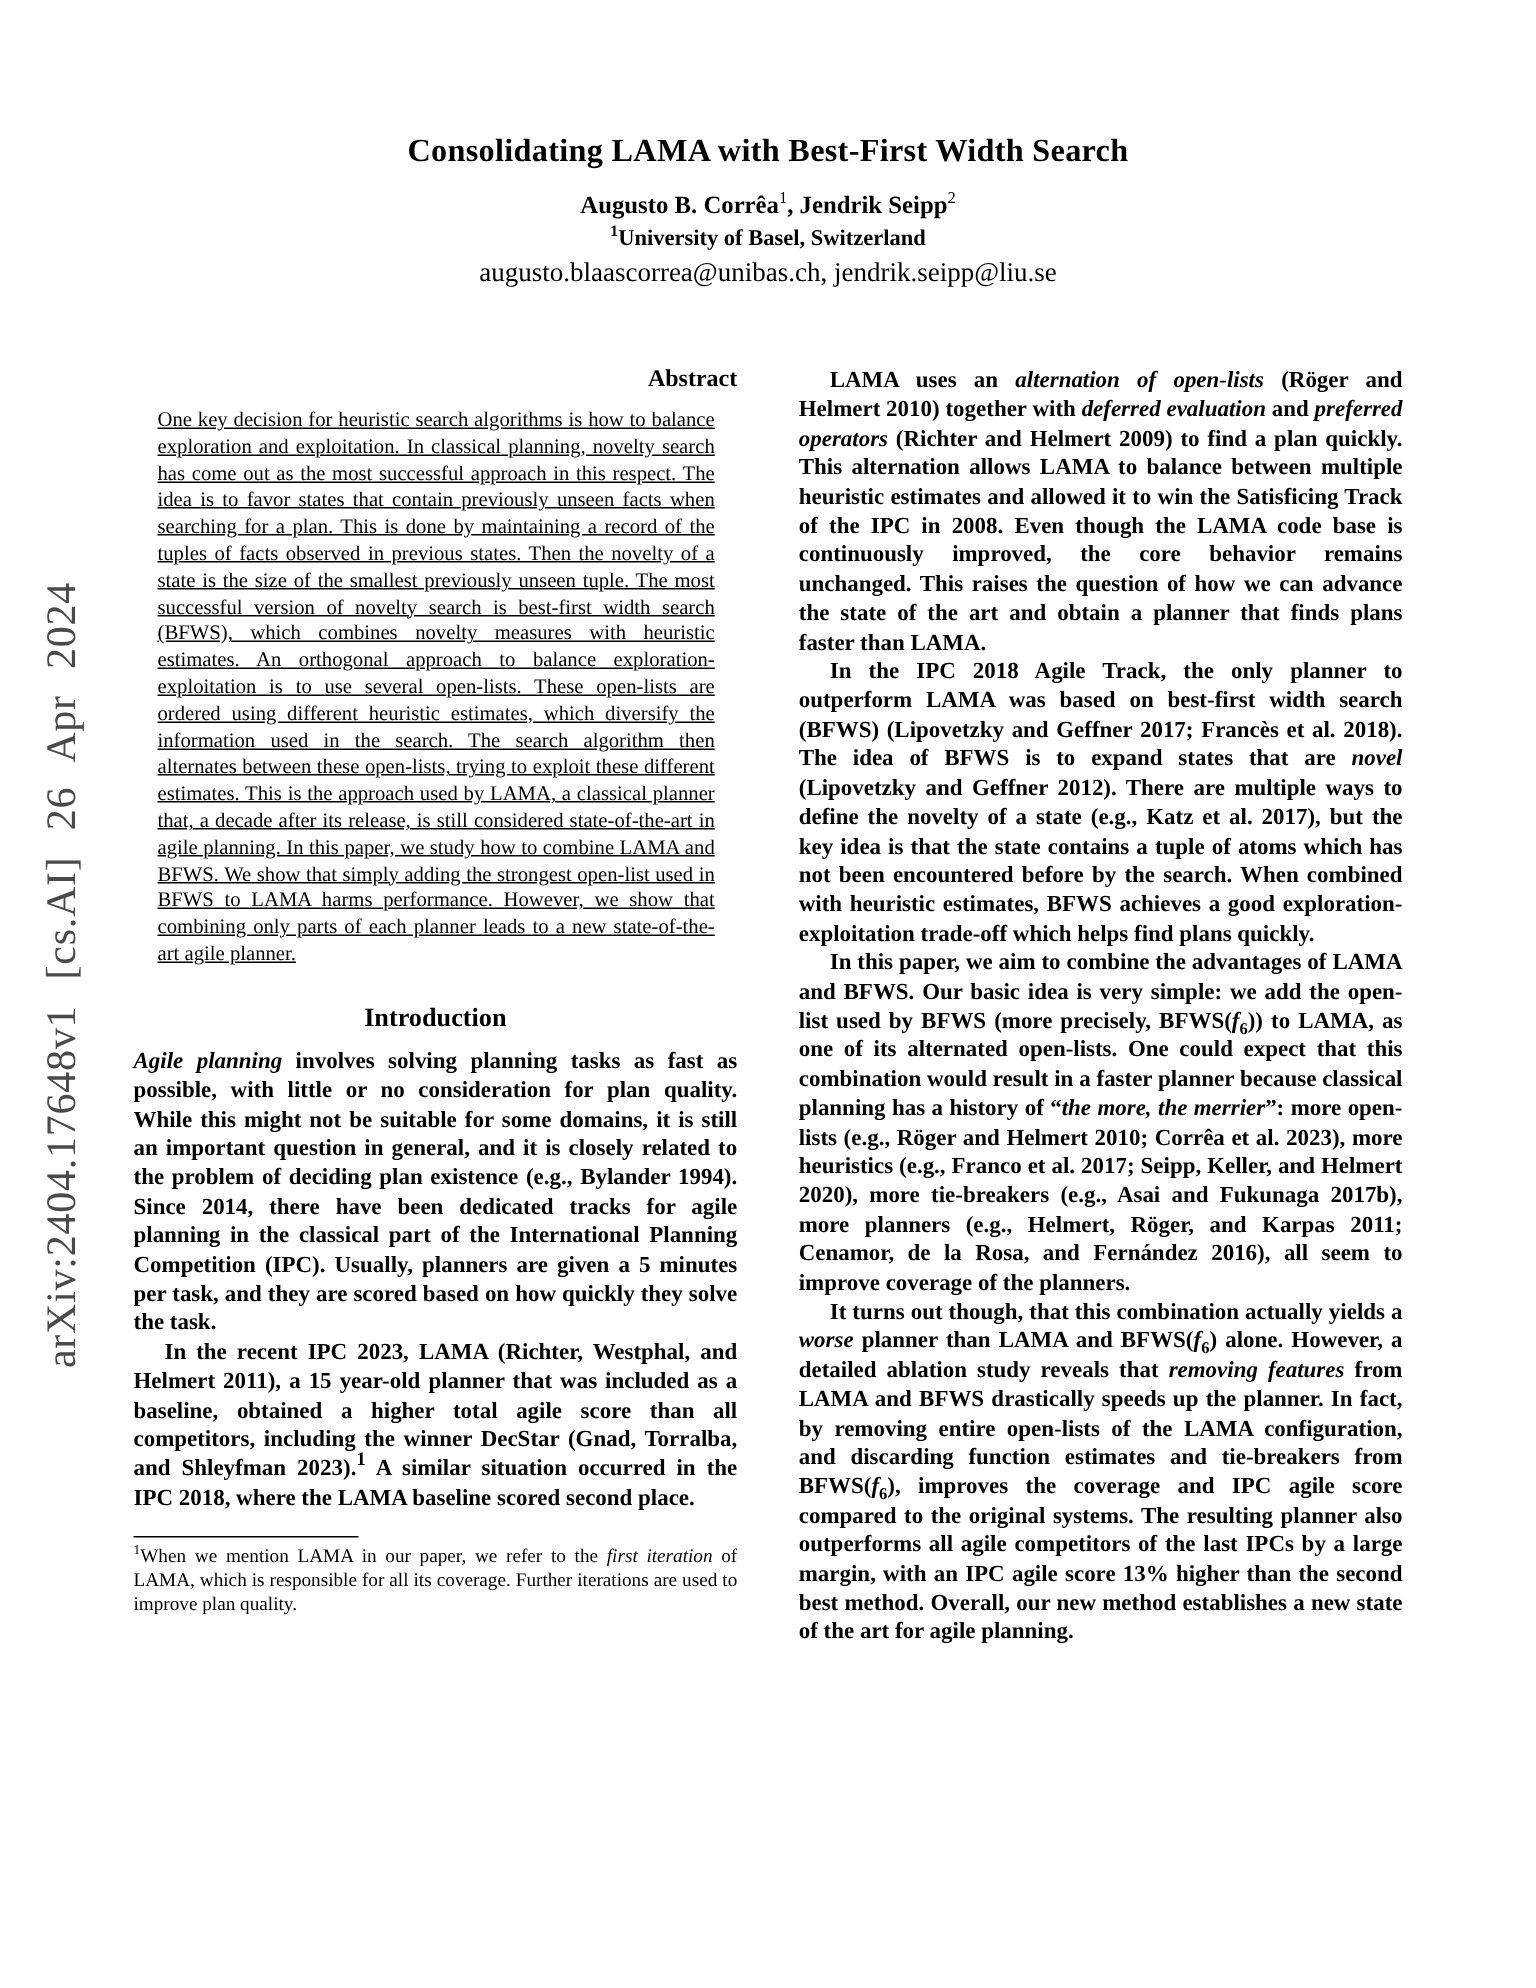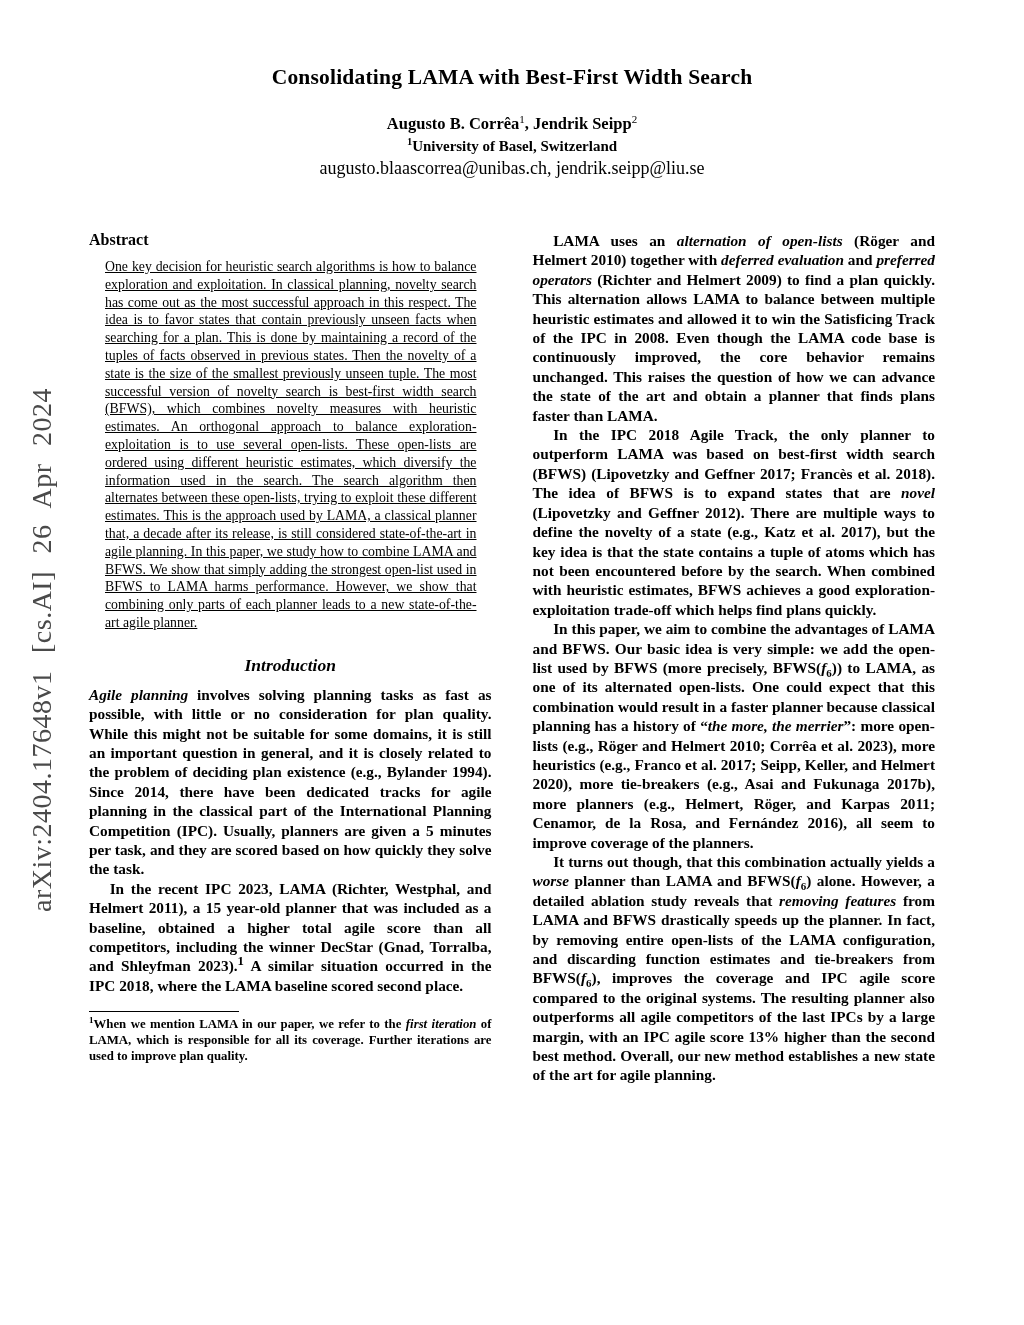--- a/index.html
+++ b/index.html
@@ -21,30 +21,30 @@
     transform: translate(-50%, -50%) rotate(-90deg);
     white-space: nowrap;
     font-size: 28px;
     letter-spacing: 0.5px;
     word-spacing: 10px;
     color: #4a4a4a;
   }
 
   
   .header {
-    padding-top: 65px;
+    padding-top: 88px;
     text-align: center;
   }
   .paper-title {
     font-size: 21.5px;
     font-weight: bold;
     letter-spacing: 0.2px;
   }
   .authors {
-    margin-top: 24px;
+    margin-top: 14px;
     font-size: 16.5px;
     font-weight: bold;
   }
   .authors sup { font-weight: normal; font-size: 11px; }
   .affiliation {
     margin-top: 4px;
     font-size: 15px;
     font-weight: bold;
   }
   .affiliation:first-of-type { margin-top: 10px; }
@@ -60,31 +60,30 @@
     margin: 52px auto 0 auto;
     display: flex;
     gap: 41px;
   }
   .col {
     flex: 1 1 0;
     min-width: 0;
   }
 
   .section-heading {
-    text-align: left;
+    text-align: right;
     font-weight: bold;
     font-size: 16px;
   }
   .intro-heading {
     text-align: center;
     font-weight: bold;
     font-size: 17.5px;
     margin-top: 23px;
     margin-bottom: 9px;
-    font-style: italic;
   }
 
   .abstract-body {
     margin: 9px 15px 0 16px;
     font-size: 13.8px;
     line-height: 17.8px;
     text-align: justify;
     hyphens: auto;
     text-decoration: underline;
   }
@@ -93,21 +92,20 @@
     font-size: 15.3px;
     line-height: 19.4px;
     text-align: justify;
     hyphens: auto;
     font-weight: bold;
   }
   .body-par.indent { text-indent: 1.35em; }
 
   .footnote-block {
     margin-top: 16px;
-    font-weight: bold;
   }
   .footnote-rule {
     width: 150px;
     border-top: 1px solid #000;
     margin-bottom: 5px;
   }
   .footnote-text {
     font-size: 12.8px;
     line-height: 15.9px;
     text-align: justify;

